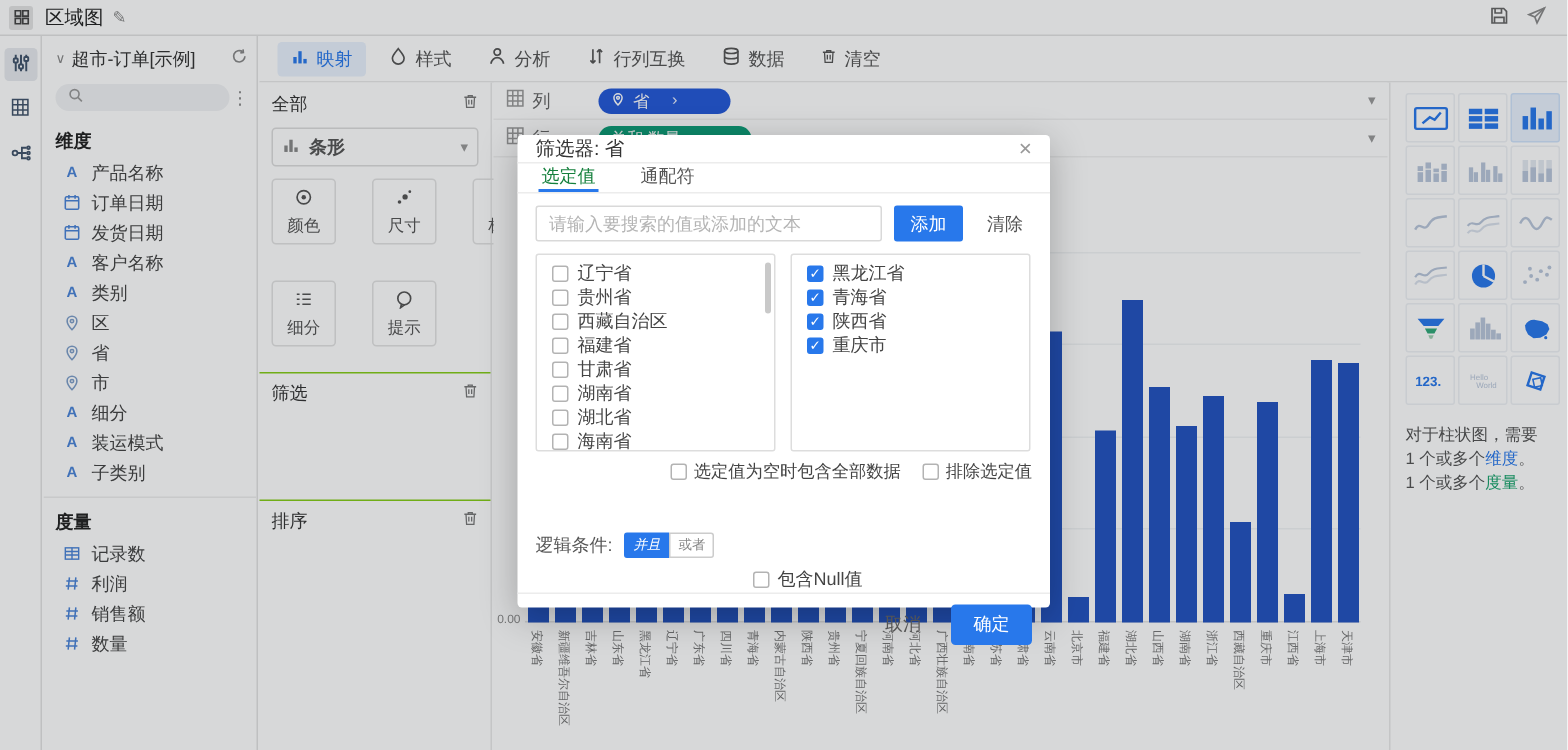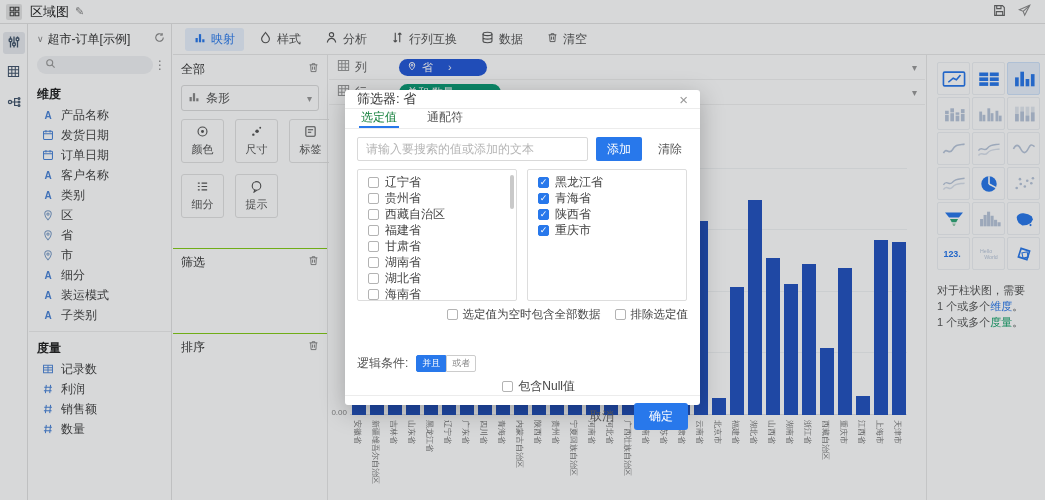--- a/index.html
+++ b/index.html
@@ -43,23 +43,23 @@
            padding-left:12px;box-sizing:border-box;}
   .tab{display:flex;align-items:center;gap:5px;color:#555;padding:3px 9px;border-radius:3px;}
   .tab.on{background:#e8f1fd;color:#2878eb;}
   
   .cfg{position:absolute;left:173px;top:55px;bottom:0;width:155px;background:#fff;
        border-right:1px solid #e8e8e8;box-sizing:border-box;}
   .cfg-head{display:flex;align-items:center;height:24px;padding:2px 8px 0 8px;color:#333;}
   .cfg-head .t{flex:1;}
   .cfg-head .tr{color:#777;}
   .shape-dd{margin:4px 8px 0 8px;height:24px;border:1px solid #dcdcdc;border-radius:3px;
-            display:flex;align-items:center;padding:0 6px;color:#555;}
+            display:flex;align-items:center;padding:0 6px;color:#555;font-weight:bold;}
   .shape-dd .lb{flex:1;margin-left:6px;}
-  .marks{display:grid;grid-template-columns:repeat(3,43px);gap:11px;margin:8px 8px 0 8px;}
+  .marks{display:grid;grid-template-columns:repeat(3,43px);gap:24px;margin:8px 8px 0 8px;}
   .mark-btn{height:42px;border:1px solid #e2e2e2;border-radius:3px;display:flex;flex-direction:column;
             align-items:center;justify-content:center;gap:2px;color:#555;font-size:11px;}
   .cfg-sec{position:absolute;left:0;right:0;border-top:1px solid #84cc16;}
   .cfg-sec .cfg-head{height:22px;}
   
   .chartwrap{position:absolute;left:329px;top:55px;right:120px;bottom:0;background:#fff;box-sizing:border-box;}
   .shelf{height:24px;border-bottom:1px solid #f1f1f1;display:flex;align-items:center;padding-left:8px;position:relative;}
   .shelf .slb{color:#666;margin-left:5px;width:18px;}
   .shelf .caret{position:absolute;right:8px;color:#999;font-size:10px;}
   .pill{height:17px;border-radius:9px;color:#fff;font-size:11px;display:flex;align-items:center;
@@ -116,21 +116,21 @@
   .cb.ck{background:#2878eb;border-color:#2878eb;color:#fff;font-size:9px;line-height:9px;}
   .litem .lt{margin-left:6px;}
   .scrollthumb{position:absolute;right:2px;top:5px;width:4px;height:34px;background:#c9c9c9;border-radius:2px;}
   .optrow{display:flex;justify-content:flex-end;gap:14px;margin-top:6px;color:#444;font-size:11.5px;align-items:center;}
   .optrow .opt{display:flex;align-items:center;gap:5px;}
   .logicrow{display:flex;align-items:center;margin-top:10px;color:#555;}
   .toggle{display:flex;margin-left:8px;}
   .tgl{width:30px;height:17px;font-size:9px;display:flex;align-items:center;justify-content:center;
        border:1px solid #ccc;background:#fff;color:#888;box-sizing:border-box;}
   .tgl.on{background:#2878eb;border-color:#2878eb;color:#fff;}
-  .tgl:first-child{border-radius:2px 0 0 2px;}
+  .tgl:first-child{border-radius:2px 0 0 2px;font-style:italic;}
   .tgl:last-child{border-radius:0 2px 2px 0;}
   .nullopt{display:flex;align-items:center;gap:5px;margin-left:26px;color:#444;margin-top:46px;}
   .dlg-footer{margin-top:auto;border-top:1px solid #ececec;padding:7px 12px;display:flex;
               justify-content:flex-end;align-items:center;gap:8px;}
   .btn-cancel{background:none;border:none;color:#555;font-size:12px;padding:5px 12px;font-family:inherit;}
   .btn-ok{background:#2878eb;border:none;color:#fff;font-size:12px;padding:5px 15px;border-radius:3px;font-family:inherit;}
 </style>
 </head>
 <body>
 
@@ -207,30 +207,30 @@
           </span>
           <span class="flb">产品名称</span>
         </div>
         <div class="frow">
           <span class="fic">
             <svg width="12" height="12" viewBox="0 0 14 14" fill="none" stroke="currentColor" stroke-width="1.2">
               <rect x="1.8" y="2.6" width="10.4" height="9.6" rx="1"></rect>
               <path d="M1.8 5.6h10.4M4.6 1.2v2.8M9.4 1.2v2.8"></path>
             </svg>
           </span>
-          <span class="flb">发货日期</span>
+          <span class="flb">订单日期</span>
         </div>
         <div class="frow">
           <span class="fic">
             <svg width="12" height="12" viewBox="0 0 14 14" fill="none" stroke="currentColor" stroke-width="1.2">
               <rect x="1.8" y="2.6" width="10.4" height="9.6" rx="1"></rect>
               <path d="M1.8 5.6h10.4M4.6 1.2v2.8M9.4 1.2v2.8"></path>
             </svg>
           </span>
-          <span class="flb">订单日期</span>
+          <span class="flb">发货日期</span>
         </div>
         <div class="frow">
           <span class="fic">
             <span class="aletter">A</span>
           </span>
           <span class="flb">客户名称</span>
         </div>
         <div class="frow">
           <span class="fic">
             <span class="aletter">A</span>

